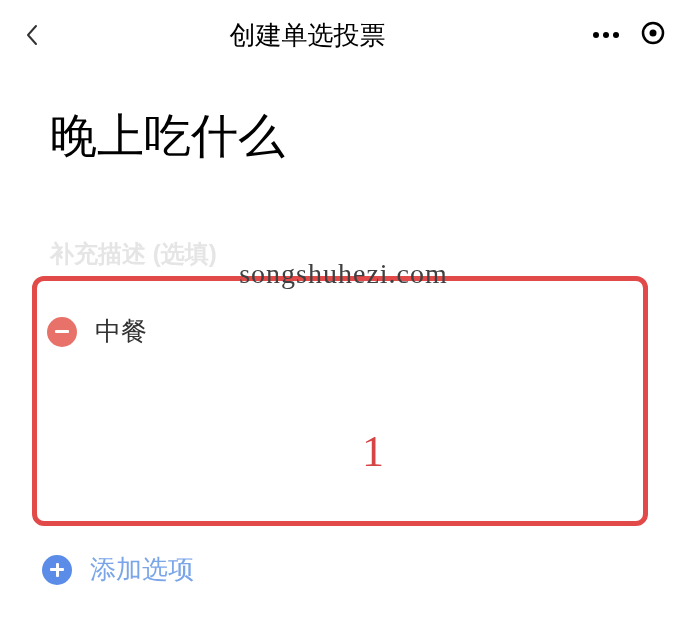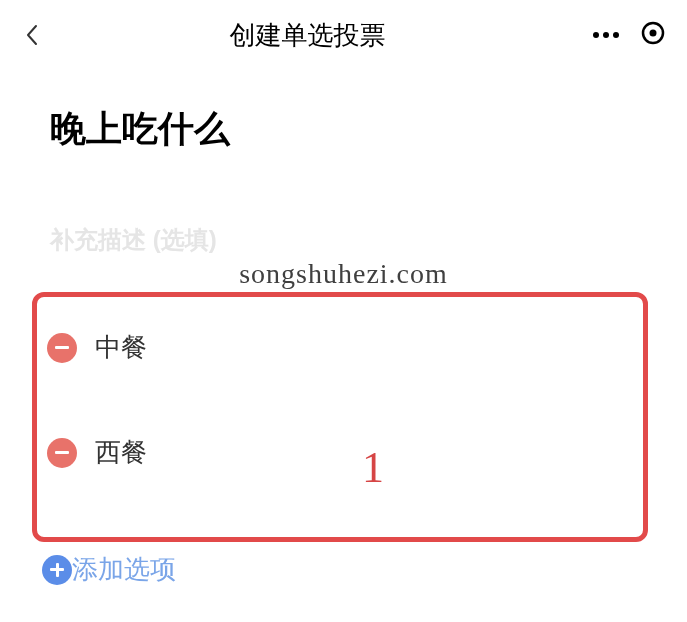--- a/index.html
+++ b/index.html
@@ -57,23 +57,23 @@
       background: #000;
     }
     .target-icon {
       width: 24px;
       height: 24px;
     }
     .title-section {
       padding: 35px 50px 20px 50px;
     }
     .poll-title {
-      font-size: 36px;
+      font-size: 47px;
       color: #000;
-      font-weight: 700;
+      font-weight: 400;
     }
     .description-section {
       padding: 50px 50px 20px 50px;
     }
     .description-placeholder {
       font-size: 24px;
       color: #e5e5e5;
       font-weight: 700;
     }
     .watermark {
@@ -82,21 +82,21 @@
       left: 50%;
       transform: translateX(-50%);
       font-size: 28px;
       color: #404040;
       font-family: serif;
       letter-spacing: 1px;
       z-index: 10;
     }
     .options-container {
       position: absolute;
-      top: 292px;
+      top: 276px;
       left: 32px;
       width: 616px;
       height: 250px;
       border: 5px solid #e24a4a;
       border-radius: 12px;
     }
     .option-row {
       display: flex;
       align-items: center;
       padding: 18px 10px;
@@ -166,20 +166,21 @@
       content: "";
       position: absolute;
       width: 3px;
       height: 14px;
       background: #fff;
       border-radius: 1px;
     }
     .add-label {
       font-size: 26px;
       color: #7aa5e8;
+      margin-left: 18px;
       text-align: right;
     }
   </style>
 </head>
 <body>
 
 <div class="header">
   <div class="back-icon">
     <svg viewBox="0 0 14 22" fill="none">
       <path d="M11 2 L3 11 L11 20" stroke="#333" stroke-width="2" stroke-linecap="round" stroke-linejoin="round"></path>
@@ -210,23 +211,19 @@
 </div>
 
 <div class="watermark">songshuhezi.com</div>
 
 <div class="options-container">
   <div class="option-row">
     <div class="remove-icon"></div>
     <div class="option-label">中餐</div>
   </div>
   <div class="option-spacer"></div>
-  <div class="option-row">
-    <div class="remove-icon"></div>
-    <div class="option-label">西餐</div>
-  </div>
   <div class="annotation-number">1</div>
 </div>
 
 <div class="add-option-row">
   <div class="add-icon"></div>
   <div class="add-label">添加选项</div>
 </div>
 
 </body></html>

